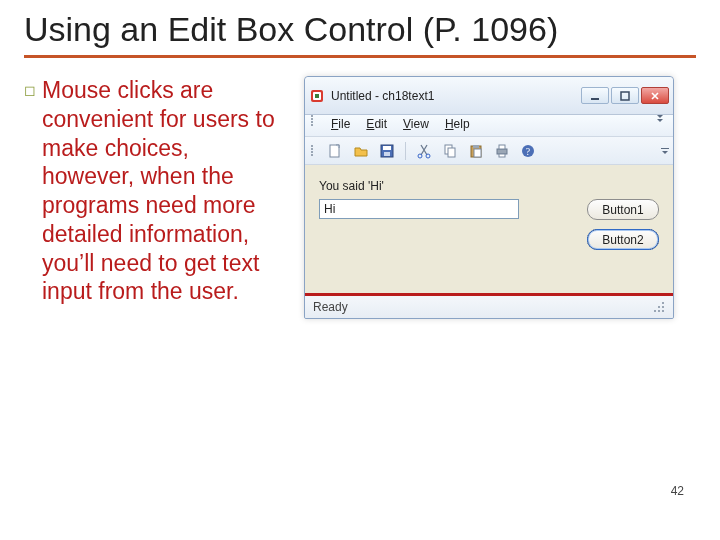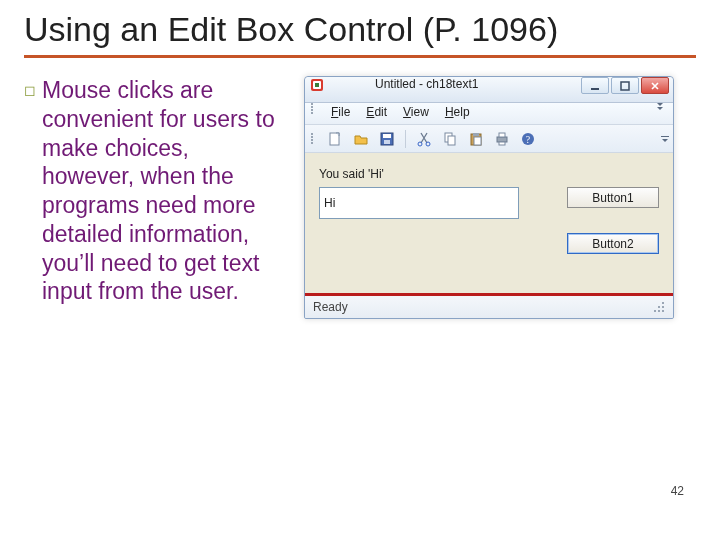--- a/index.html
+++ b/index.html
@@ -3,27 +3,27 @@
 <meta charset="utf-8">
 <style>
   * { box-sizing: border-box; margin: 0; padding: 0; }
   html, body { width: 720px; height: 540px; font-family: Verdana, Arial, sans-serif; background: #fff; }
   .slide { width: 720px; height: 540px; position: relative; padding: 10px 24px 0 24px; }
   .title { font-size: 34px; line-height: 1.15; color: #222; font-weight: 400; }
   .hr { margin-top: 6px; height: 0; border-top: 3px solid #c65427; }
   .body-row { display: flex; margin-top: 18px; gap: 20px; }
   .bullet-col { width: 260px; display: flex; }
   .bullet-mark { width: 18px; flex: none; color: #8a9b3a; font-size: 14px; padding-top: 6px; }
-  .bullet-text { font-size: 23px; line-height: 1.25; color: #701a75; }
+  .bullet-text { font-size: 23px; line-height: 1.25; color: #b91c1c; }
   .shot-col { flex: 1; display: flex; flex-direction: column; align-items: flex-start; }
   .pagenum { position: absolute; right: 36px; bottom: 42px; font-size: 12px; color: #444; }
 
   
   .appwin { width: 370px; border: 1px solid #8aa3c4; border-radius: 4px 4px 2px 2px; box-shadow: 0 0 6px rgba(0,0,0,.15); font-family: "Segoe UI", Tahoma, sans-serif; background: #f4f6f9; }
-  .titlebar { height: 26px; background: linear-gradient(#f5f9fd,#dde7f3); display: flex; padding: 0 4px; border-bottom: 1px solid #b7c5d8; border-radius: 4px 4px 0 0; gap: 44px; }
+  .titlebar { height: 38px; background: linear-gradient(#f5f9fd,#dde7f3); display: flex; align-items: center; padding: 0 4px; border-bottom: 1px solid #b7c5d8; border-radius: 4px 4px 0 0; }
   .appicon { width: 16px; height: 16px; margin-right: 6px; display:inline-flex; align-items:center; justify-content:center; }
   .titletext { font-size: 12px; color: #222; flex: 1; }
   .winbtns { display: flex; gap: 2px; }
   .winbtn { width: 28px; height: 17px; border: 1px solid #9db4cf; border-radius: 2px; background: linear-gradient(#f6fbff,#d9e6f3); display:flex; align-items:center; justify-content:center; }
   .winbtn.close { background: linear-gradient(#f2a8a4,#d94b3f); border-color:#b04038; color:#fff; }
   .winbtn svg { display:block; }
 
   .menubar { height: 22px; background: linear-gradient(#f7fbff,#e9f0f8); border-bottom: 1px solid #cfd8e4; display:flex; align-items:flex-start; padding: 0 6px; font-size: 12px; color:#222; }
   .menubar .grip { width:6px; margin-right:6px; display:flex; flex-direction:column; gap:1px;}
   .menubar .grip i{ width:2px;height:2px;background:#9aa6b5;display:block;}
@@ -36,24 +36,24 @@
   .toolbar .grip { width:6px; display:flex; flex-direction:column; gap:1px; margin-right:2px;}
   .toolbar .grip i{ width:2px;height:2px;background:#9aa6b5;display:block;}
   .tbtn { width:20px; height:20px; display:flex; align-items:center; justify-content:center; }
   .tsep { width:1px; height:18px; background:#c4cedb; margin: 0 2px; }
   .tool-chev { position:absolute; right:4px; display:flex; flex-direction:column; align-items:center; gap:2px;}
   .tool-chev .bar{width:8px;height:1px;background:#5b6b82;}
   .tool-chev .tri{width:0;height:0;border-left:3px solid transparent;border-right:3px solid transparent;border-top:3px solid #5b6b82;}
 
   .client { background:#ece9d8; padding: 14px 14px 18px 14px; position:relative; border-bottom:3px solid #b91c1c;}
   .msg { font-size: 12px; color:#222; margin-bottom:6px;}
-  .editbox { width: 200px; height: 32px; border:1px solid #7f9db9; background:#fff; font-size:12px; padding:1px 4px; color:#222;}
-  .btn { position:absolute; right:14px; width:92px; height:21px; font-size:12px; background:linear-gradient(#fdfdfd,#ece9e0); border:1px solid #8d8d8d; border-radius:0; display:flex; align-items:center; justify-content:center; color:#222;}
+  .editbox { width: 200px; height: 20px; border:1px solid #7f9db9; background:#fff; font-size:12px; padding:1px 4px; color:#222;}
+  .btn { position:absolute; right:14px; width:72px; height:21px; font-size:12px; background:linear-gradient(#fdfdfd,#ece9e0); border:1px solid #8d8d8d; border-radius:10px; display:flex; align-items:center; justify-content:center; color:#222;}
   .btn1 { top: 34px; }
-  .btn2 { top: 80px; border:1px dotted #000; outline:1px solid #316ac5; outline-offset:-1px; box-shadow: inset 0 0 0 1px #a8c7f0; }
+  .btn2 { top: 64px; border:1px dotted #000; outline:1px solid #316ac5; outline-offset:-1px; box-shadow: inset 0 0 0 1px #a8c7f0; }
   .client-spacer { height: 56px; }
 
   .status { height: 22px; background:linear-gradient(#f4f7fb,#e7edf4); display:flex; align-items:center; padding:0 8px; font-size:12px; color:#444; border-radius:0 0 2px 2px;justify-content:flex-end;}
   .status .resize { margin-left:auto; display:grid; grid-template-columns:repeat(3,3px); grid-auto-rows:3px; gap:1px;}
   .status .resize i{ width:2px;height:2px;background:#9aa6b5;}
   .hidden-dot{visibility:hidden;}
 </style>
 </head>
 <body>
 

